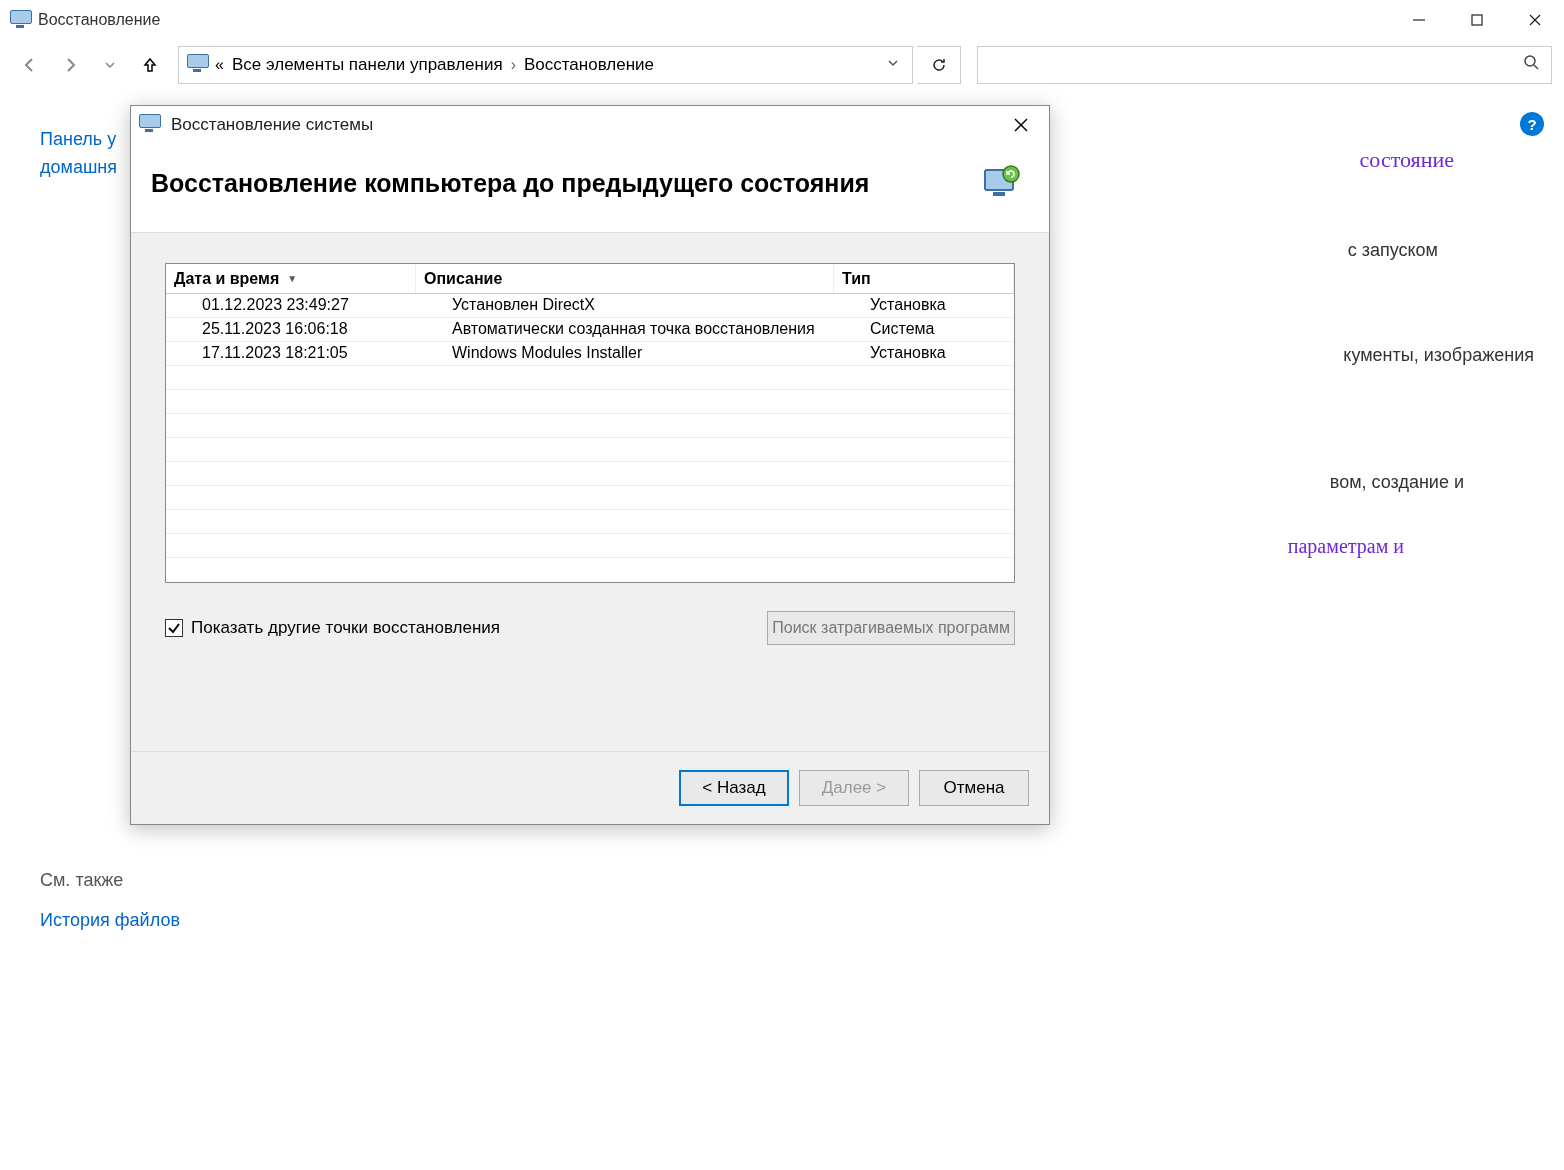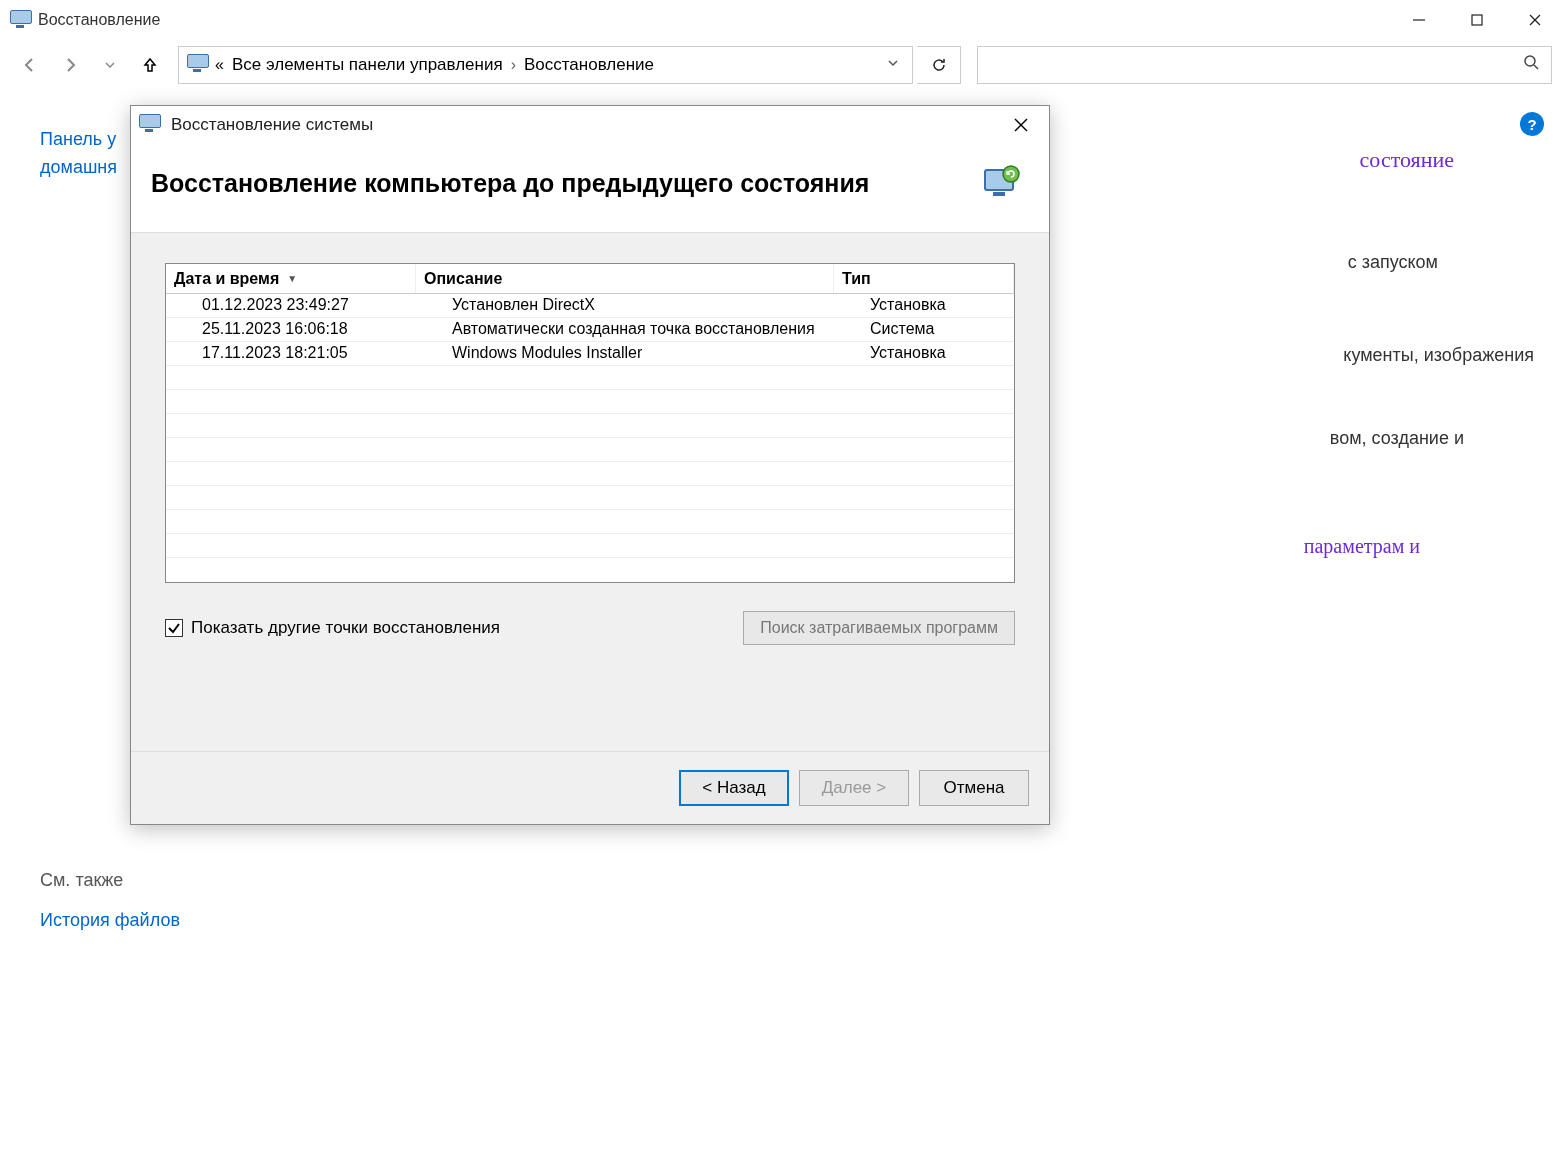--- a/index.html
+++ b/index.html
@@ -52,21 +52,21 @@
 .col-date { width: 250px; }
 .col-desc { width: 418px; }
 .col-type { flex: 1; }
 .sort-arrow { margin-left: 8px; font-size: 10px; color: #555; }
 .table-body > div { display: flex; height: 24px; border-bottom: 1px solid #eee; padding-left: 28px; }
 .table-body > div > div { padding: 2px 8px; font-size: 16px; overflow: hidden; white-space: nowrap; }
 .table-body .empty-row { height: 24px; }
 .cb-row { display: flex; align-items: center; margin-top: 28px; }
 .cb { width: 18px; height: 18px; border: 1px solid #333; margin-right: 8px; display: flex; align-items: center; justify-content: center; background: #fff; }
 .cb-label { font-size: 17px; }
-.scan-btn { margin-left: auto; padding: 7px 16px; font-size: 16px; border: 1px solid #aaa; background: #e8e8e8; color: #777; }
+.scan-btn { margin-left: auto; padding: 7px 4px; font-size: 16px; border: 1px solid #aaa; background: #e8e8e8; color: #777; }
 .dialog-footer { background: #f0f0f0; padding: 18px 20px; display: flex; justify-content: flex-end; gap: 10px; border-top: 1px solid #ddd; }
 .wiz-btn { min-width: 110px; padding: 6px 16px; font-size: 17px; border: 1px solid #aaa; background: #e9e9e9; }
 .wiz-btn.primary { border: 2px solid #0078d7; background: #e9e9e9; }
 .wiz-btn.disabled { color: #999; }
 
 .monitor-icon { display: inline-block; width: 20px; height: 16px; position: relative; }
 .monitor-icon::before { content: ""; position: absolute; left: 0; top: 0; width: 20px; height: 12px; border: 1.5px solid #3a6fa8; border-radius: 2px; background: #a7cbe8; }
 .monitor-icon::after { content: ""; position: absolute; left: 6px; bottom: -2px; width: 8px; height: 3px; background: #3a6fa8; }
 </style>
 </head>
@@ -141,24 +141,24 @@
         </svg>
     </span>
   </div>
 </div>
 
 <div class="page-content">
   <div class="sidebar-link">Панель у</div>
   <div class="sidebar-link">домашня</div>
 </div>
 <div class="right-link" style="right:110px; top:147px; font-size:22px;">состояние</div>
-<div class="right-text" style="right:126px; top:240px;margin-top:12px;">с запуском</div>
+<div class="right-text" style="right:126px; top:240px;">с запуском</div>
 <div class="right-text" style="right:30px; top:345px;">кументы, изображения</div>
-<div class="right-text" style="right:100px; top:428px;">вом, создание и</div>
-<div class="right-link" style="right:144px; top:535px;">параметрам и</div>
+<div class="right-text" style="right:100px; top:472px;">вом, создание и</div>
+<div class="right-link" style="right:160px; top:535px;">параметрам и</div>
 <div class="help-circle">?</div>
 <div class="see-also">См. также</div>
 <div class="history-link">История файлов</div>
 
 <div class="dialog">
   <div class="dialog-titlebar">
     <span class="dialog-title-icon"><span class="monitor-icon"></span></span>
     <span class="dialog-title-text">Восстановление системы</span>
     <div class="dialog-close">
       <svg width="14" height="14" viewBox="0 0 14 14">

